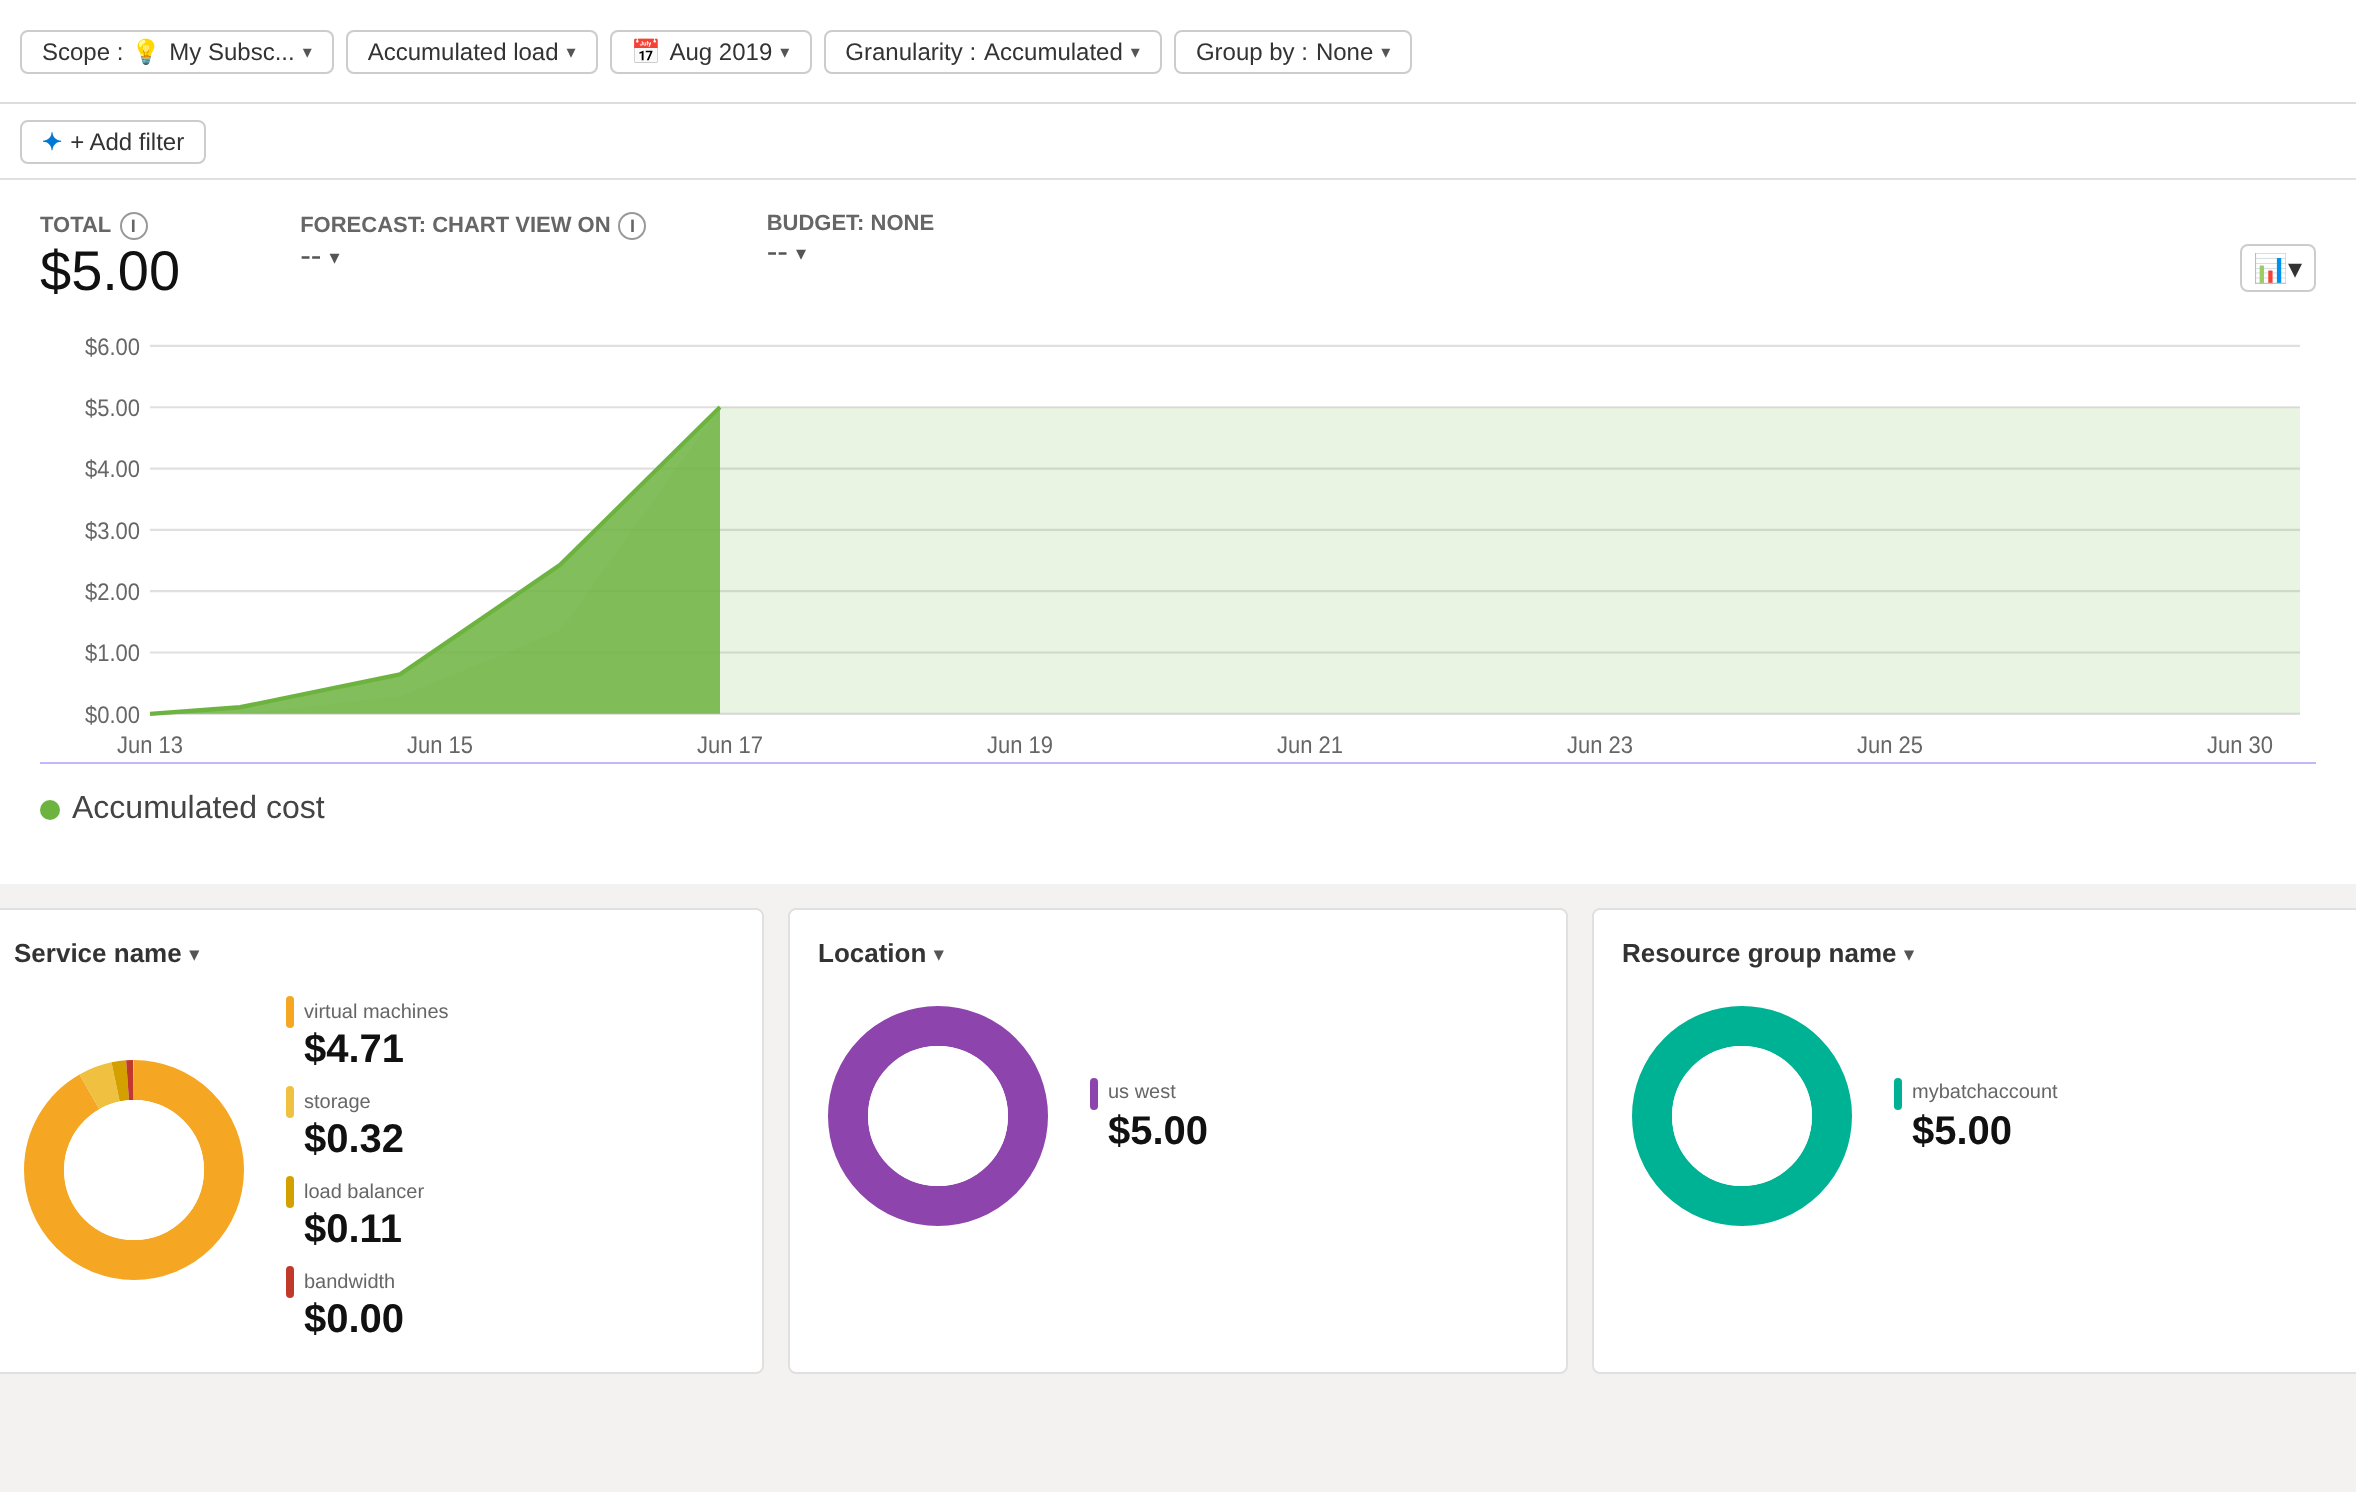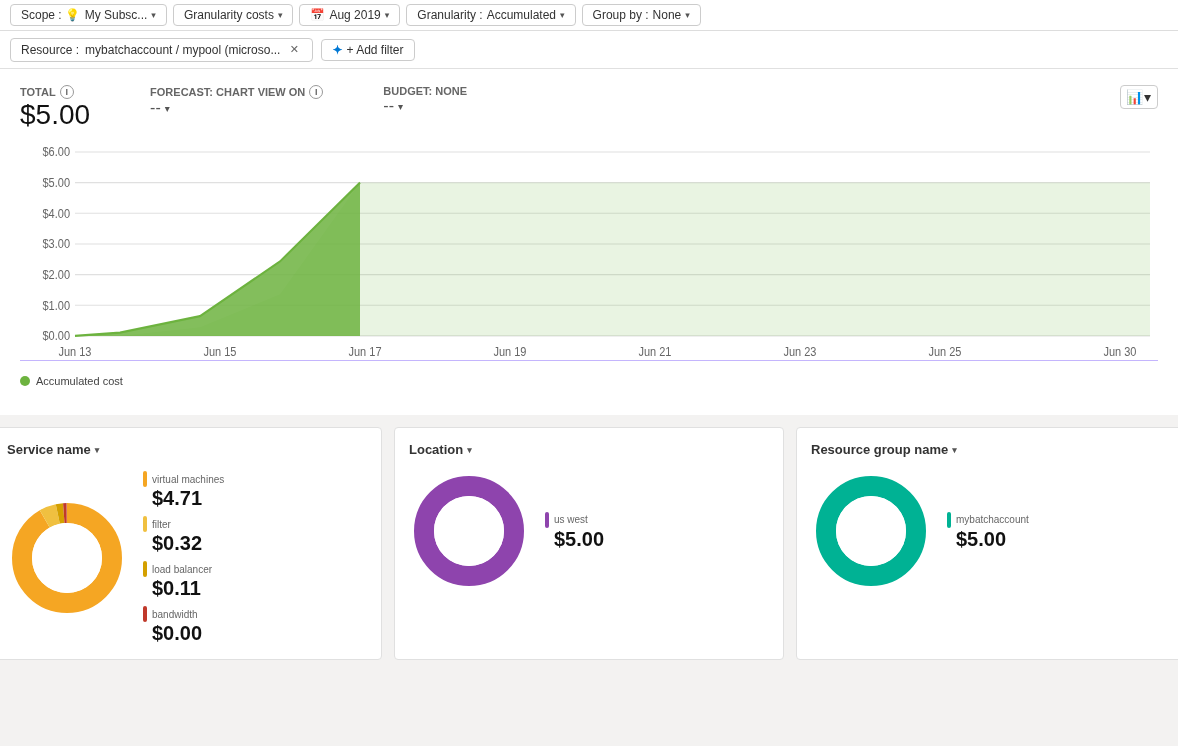--- a/index.html
+++ b/index.html
@@ -7,21 +7,21 @@
 
     
     .toolbar {
       display: flex;
       align-items: center;
       background: #fff;
       border-bottom: 1px solid #ddd;
       padding: 2px 10px;
       flex-wrap: wrap;
       gap: 6px;
-      height: 31px;
+      height: 52px;
     }
     .toolbar-row2 {
       display: flex;
       align-items: center;
       background: #fff;
       border-bottom: 1px solid #e0e0e0;
       padding: 6px 10px;
       gap: 8px;
       height: 38px;
     }
@@ -161,21 +161,21 @@
       align-items: center;
       gap: 6px;
       padding: 8px 0 12px 0;
     }
     .legend-dot {
       width: 10px;
       height: 10px;
       border-radius: 50%;
       background: #6db33f;
     }
-    .legend-label { font-size: 11px; color: #444; }
+    .legend-label { font-size: 16px; color: #444; }
 
     
     .cards-row {
       display: flex;
       gap: 12px;
       background: #f3f2f1;
       padding: 12px;
       margin: 0 -20px;
     }
     .card {
@@ -232,60 +232,55 @@
       width: 4px;
       height: 16px;
       border-radius: 2px;
       flex-shrink: 0;
     }
     .legend-item-name { color: #666; font-size: 10px; }
     .legend-item-value { font-size: 20px; font-weight: 600; color: #111; margin-left: 9px; }
 
     .stats-and-chart {
       display: flex;
-      align-items: flex-start;
+      align-items: center;
     }
   </style>
 </head>
 <body>
 
 <div class="toolbar">
   <div class="pill">
     <span>Scope :</span>
     <span>💡</span>
     <span>My Subsc...</span>
     <span class="caret">▾</span>
   </div>
   <div class="pill">
-    <span>Granularity costs</span>
+    <span>Accumulated load</span>
     <span class="caret">▾</span>
   </div>
   <div class="pill">
     <span style="color:#0078d4;">📅</span>
     <span>Aug 2019</span>
     <span class="caret">▾</span>
   </div>
   <div class="pill">
     <span>Granularity :</span>
     <span>Accumulated</span>
     <span class="caret">▾</span>
   </div>
   <div class="pill">
     <span>Group by :</span>
     <span>None</span>
     <span class="caret">▾</span>
   </div>
 </div>
 
 <div class="toolbar-row2">
-  <div class="filter-pill">
-    <span>Resource :</span>
-    <span>mybatchaccount / mypool (microso...</span>
-    <span class="close-btn">✕</span>
-  </div>
   <div class="add-filter-btn">
     <span class="plus-icon">✦</span>
     <span>+ Add filter</span>
   </div>
 </div>
 
 <div class="main-content">
 
   <div class="stats-and-chart">
     <div class="stats-row">
@@ -389,21 +384,21 @@
         <div class="legend-item">
           <div class="legend-item-row">
             <div class="legend-color-bar" style="background:#f5a623;"></div>
             <span class="legend-item-name">virtual machines</span>
           </div>
           <div class="legend-item-value">$4.71</div>
         </div>
         <div class="legend-item">
           <div class="legend-item-row">
             <div class="legend-color-bar" style="background:#f0c040;"></div>
-            <span class="legend-item-name">filter</span>
+            <span class="legend-item-name">storage</span>
           </div>
           <div class="legend-item-value">$0.32</div>
         </div>
         <div class="legend-item">
           <div class="legend-item-row">
             <div class="legend-color-bar" style="background:#d4a000;"></div>
             <span class="legend-item-name">load balancer</span>
           </div>
           <div class="legend-item-value">$0.11</div>
         </div>

